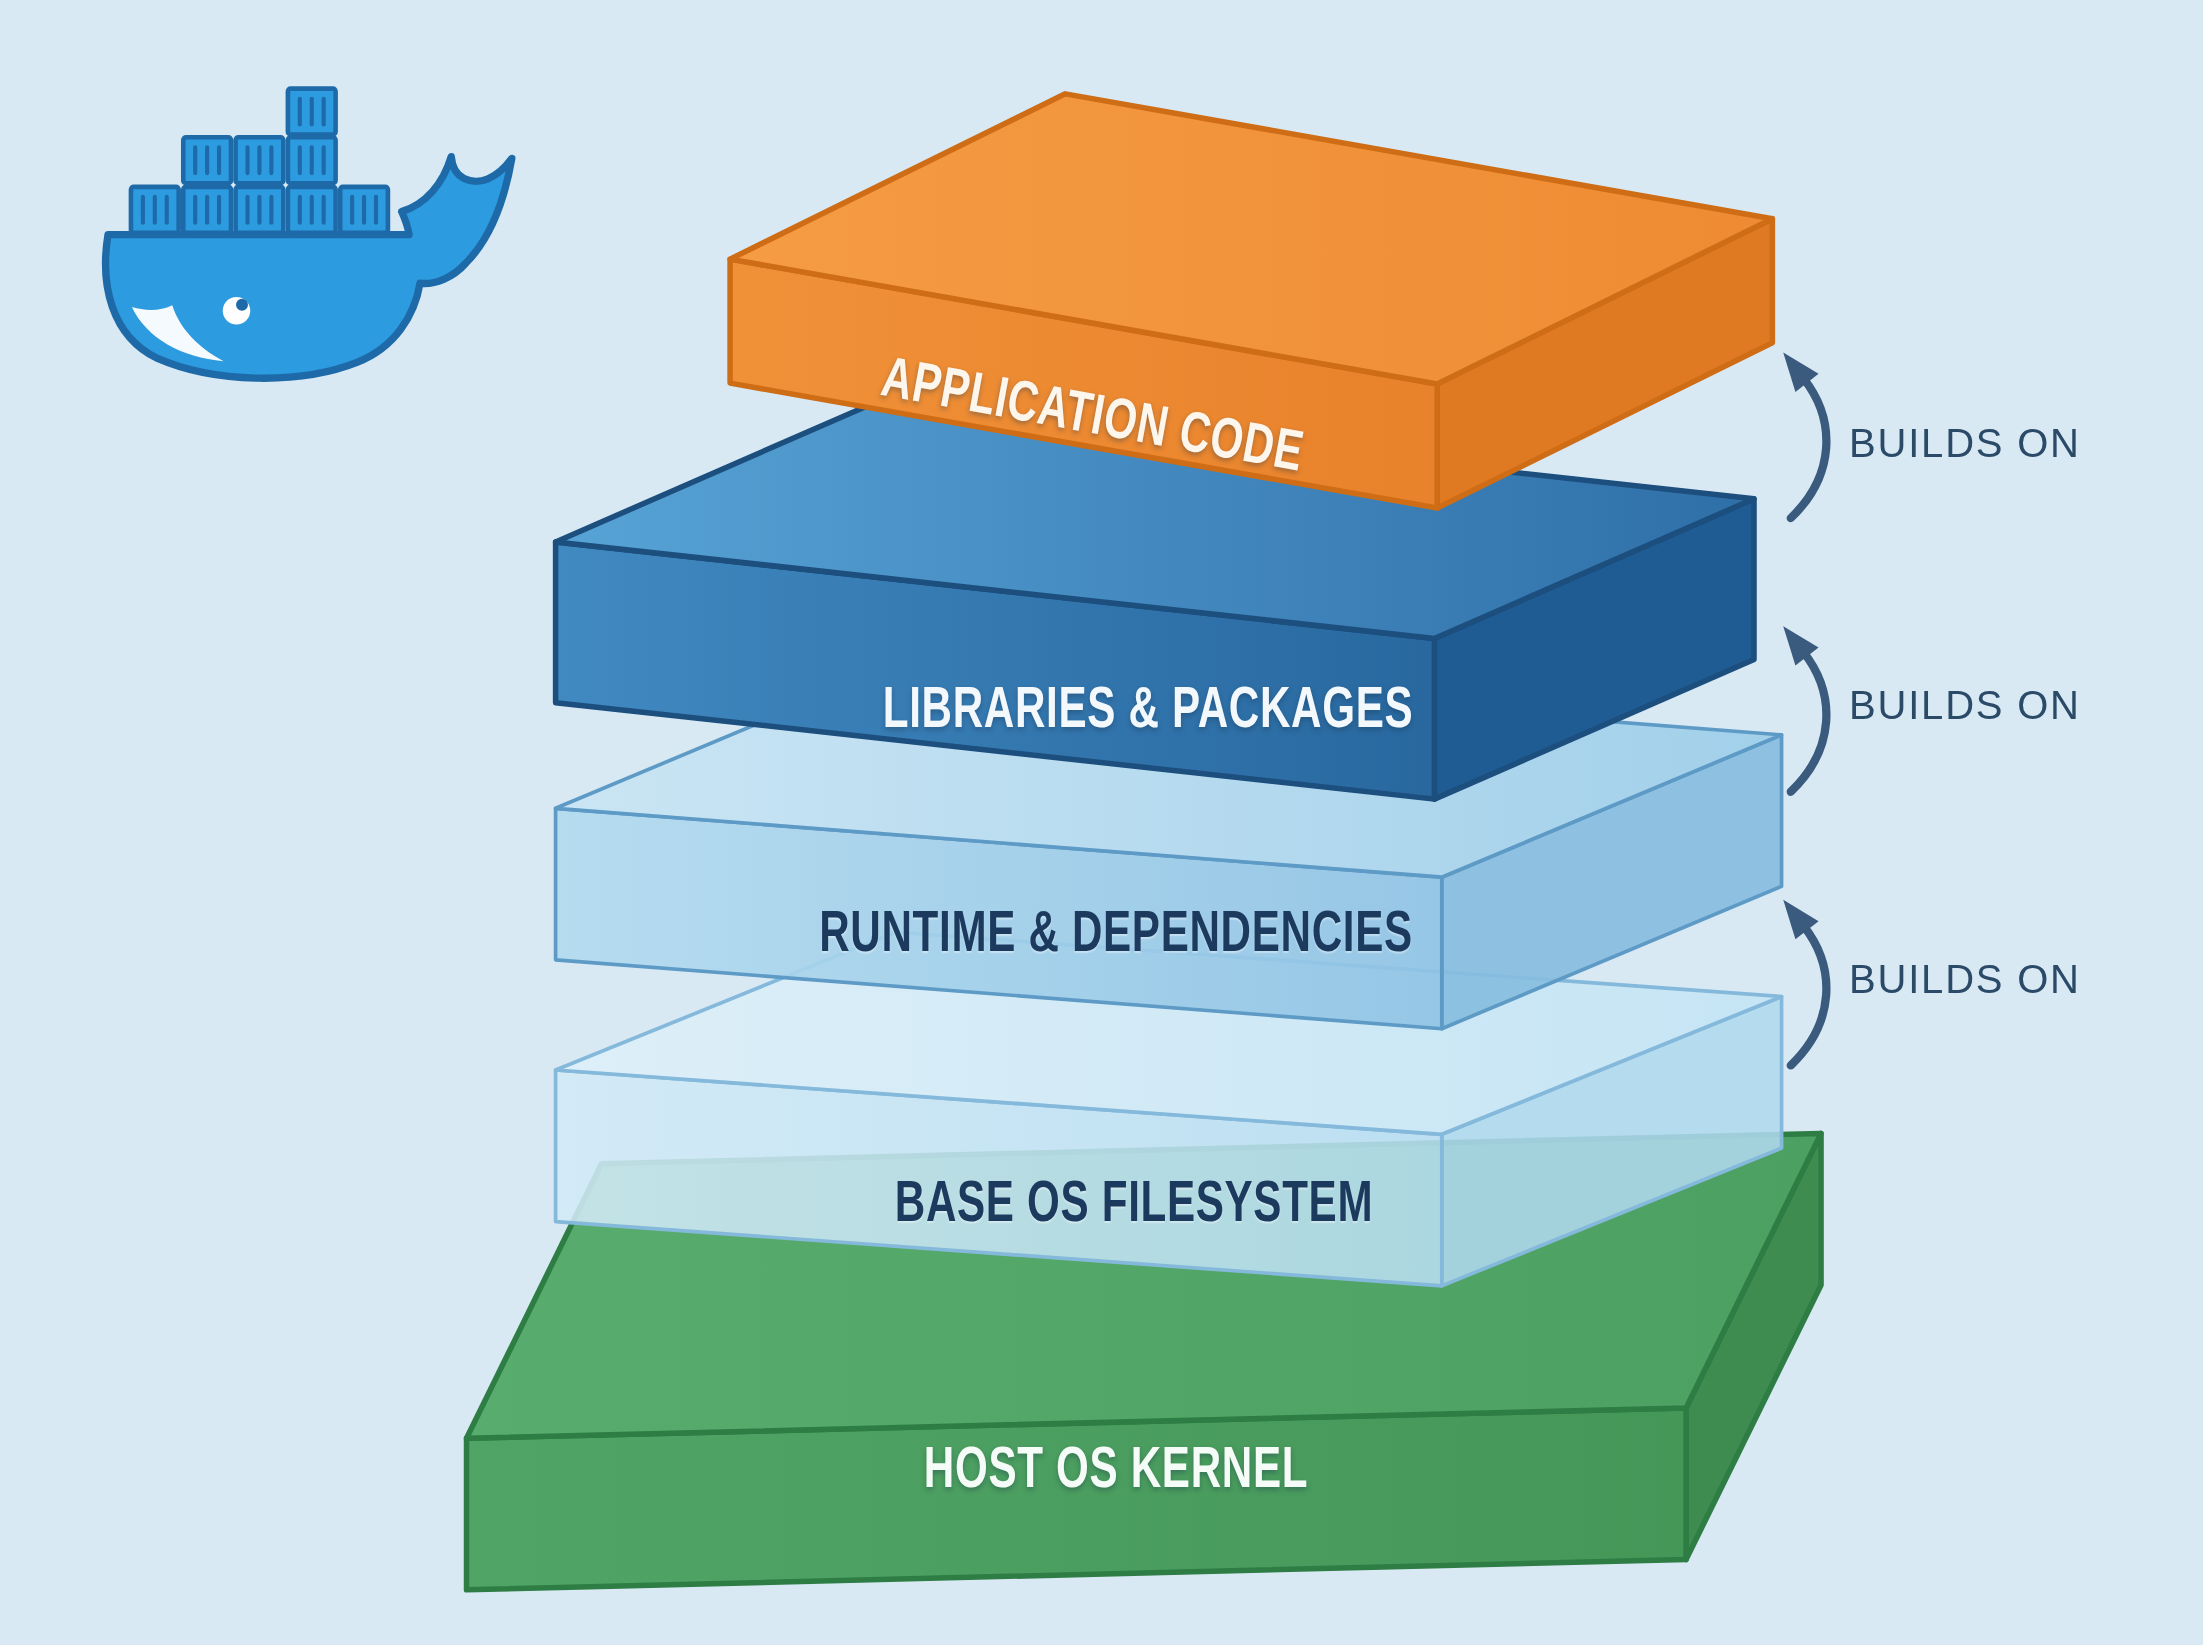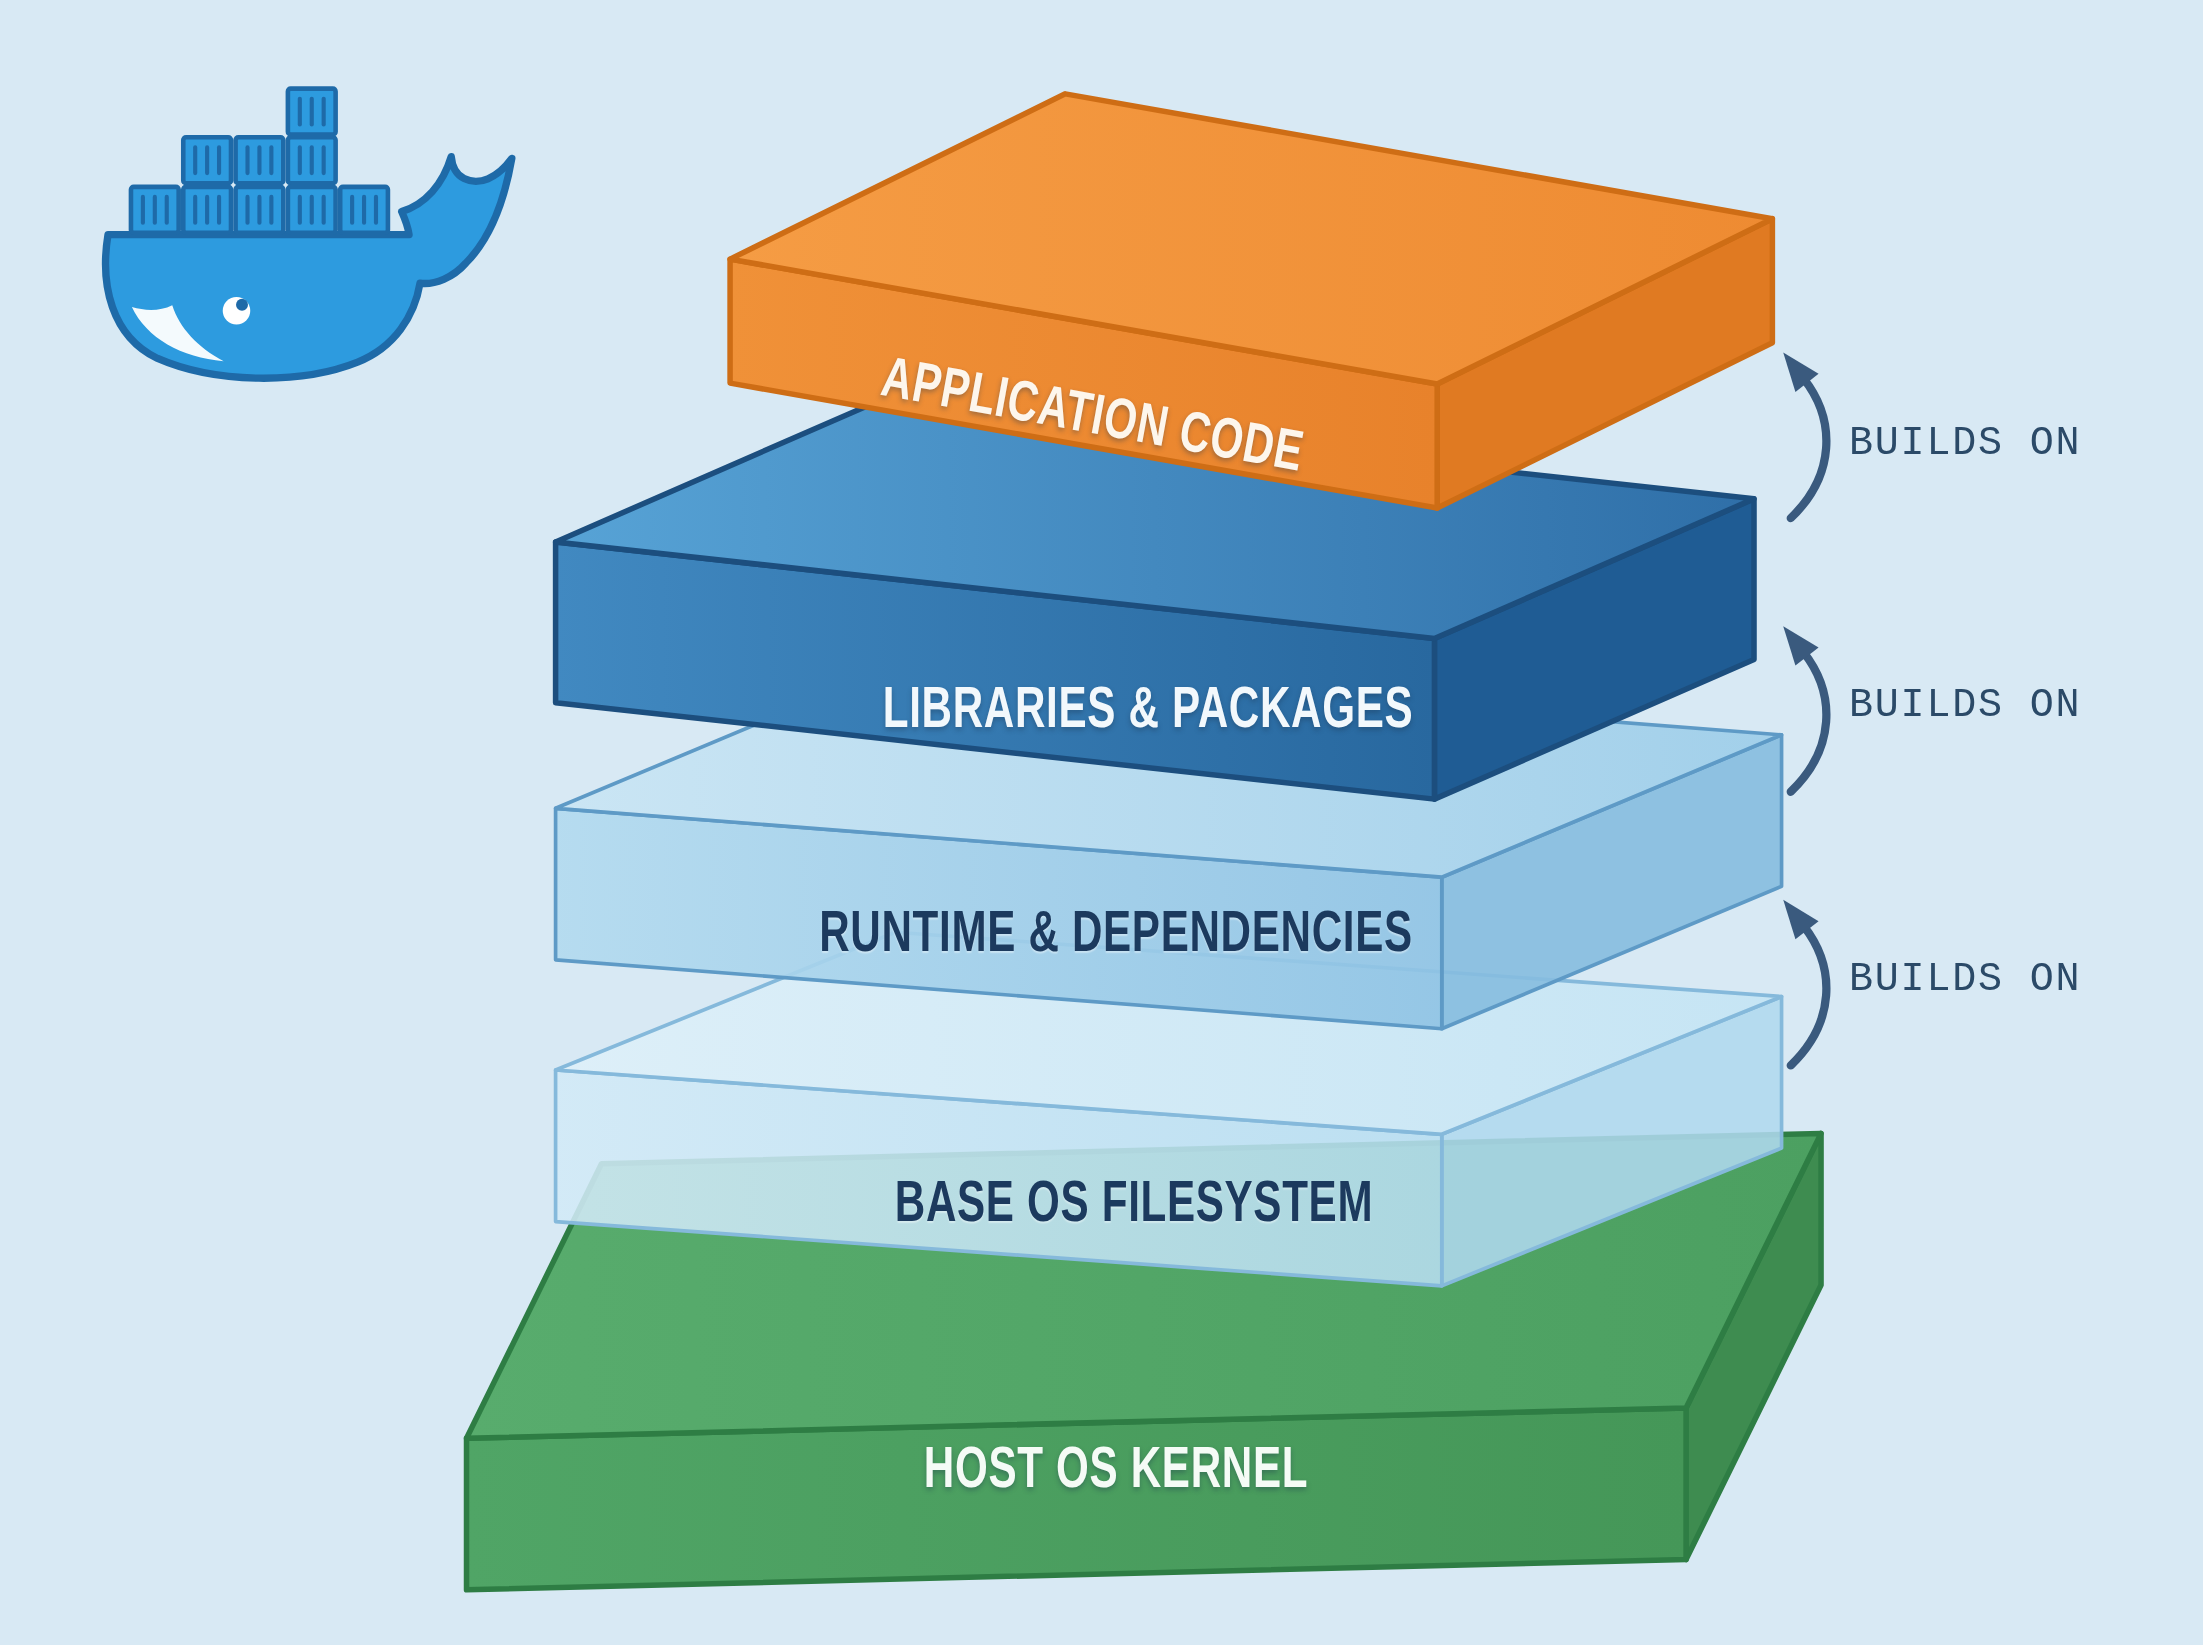--- a/index.html
+++ b/index.html
@@ -9,21 +9,21 @@
   .logo{position:absolute;left:97px;top:70px;width:435px;height:364px;}
   .layer-label{
     position:absolute;white-space:nowrap;font-weight:700;font-size:57px;
     transform:translate(-50%,-50%) rotate(var(--rot,0deg)) scaleX(var(--sx,.74));
     letter-spacing:0.9px;
   }
   .layer-label.light{text-shadow:0 2.8px 6.4px rgba(25,50,75,.35);}
   .layer-label.dark{text-shadow:0 1.8px 1.8px rgba(255,255,255,.4);}
   .builds-on{
     position:absolute;white-space:nowrap;font-weight:500;font-size:40px;
-    letter-spacing:1.8px;transform:translateY(-50%);font-family:Liberation Mono, monospace;
+    letter-spacing:1.8px;transform:translateY(-50%);
   }
 </style>
 </head>
 <body>
 
 <div class="canvas" style="background: rgb(216, 233, 244);">
 
   <svg id="scene" viewBox="0 0 2400 1792">
       <defs>
         <marker id="arrowhead" markerUnits="userSpaceOnUse" markerWidth="60" markerHeight="48" refX="10" refY="24" orient="auto">

